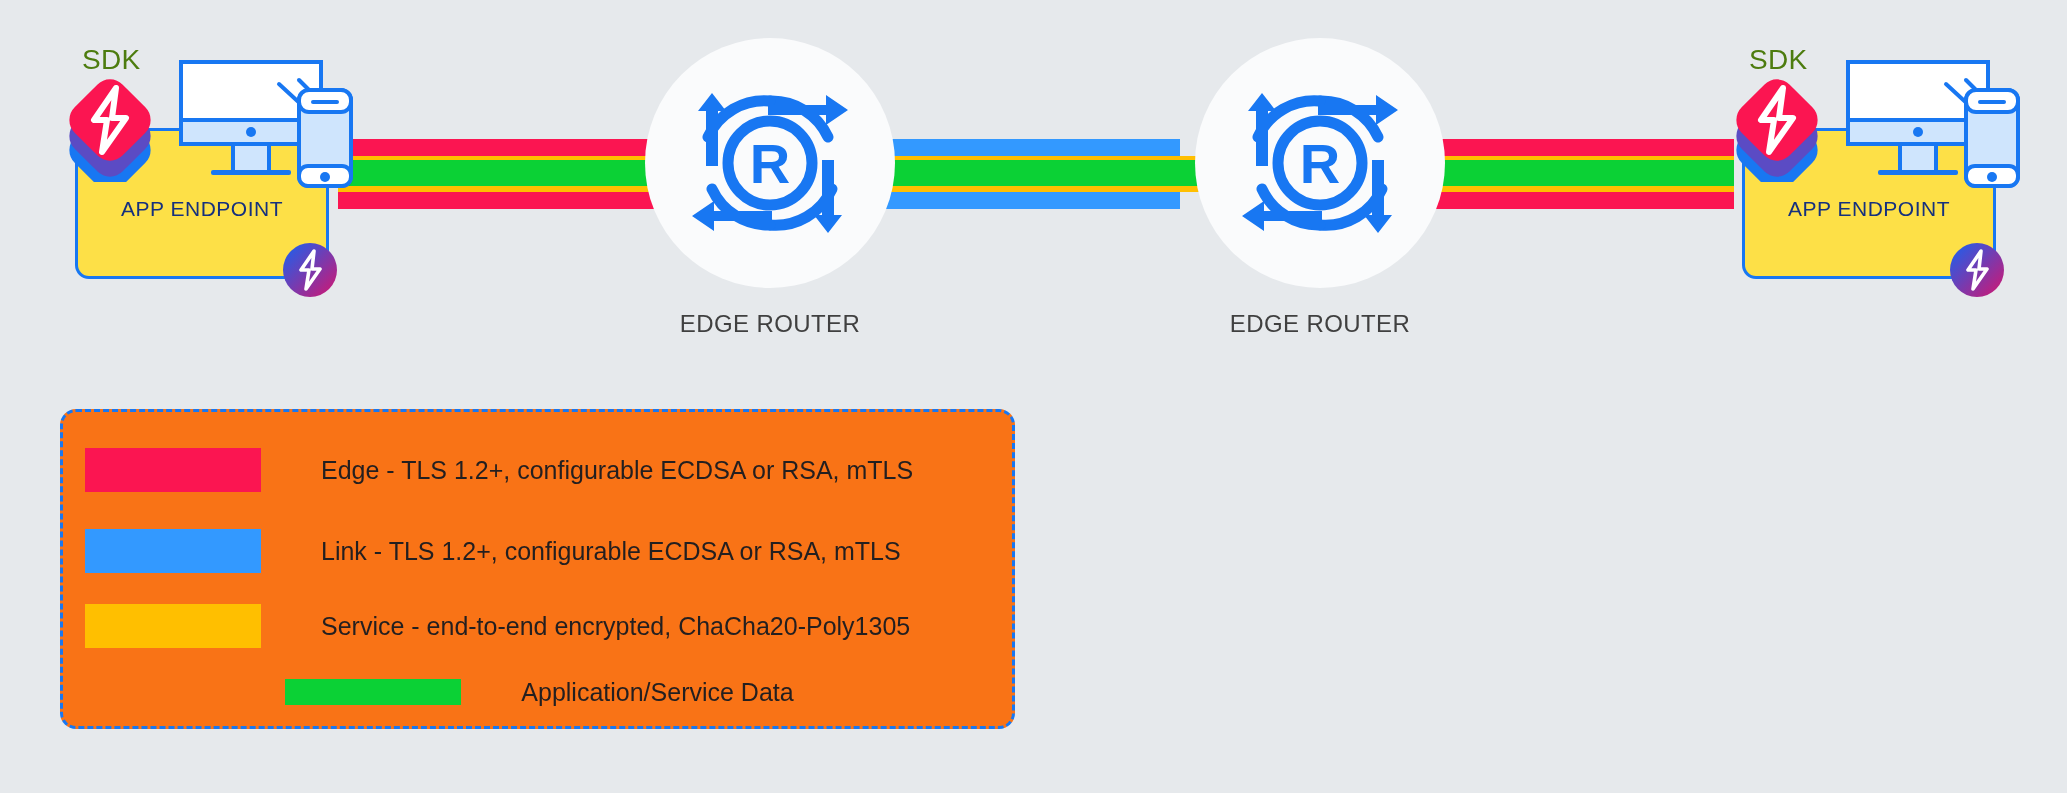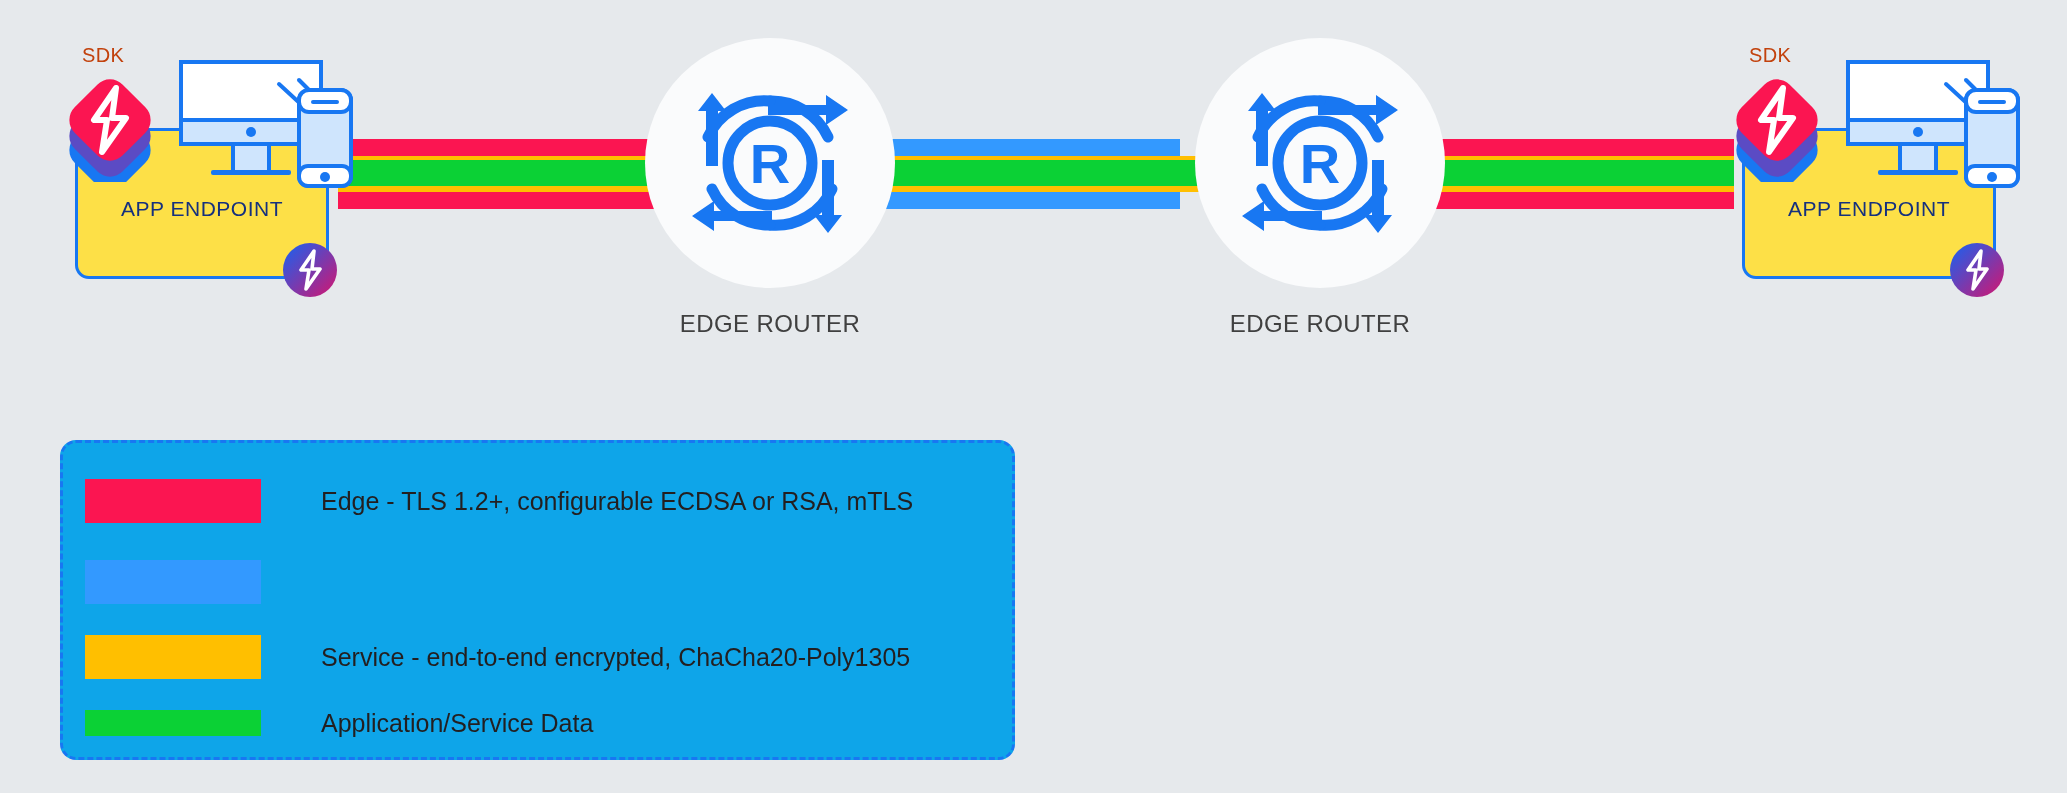--- a/index.html
+++ b/index.html
@@ -46,22 +46,22 @@
     top: 66px;
     text-align: center;
     color: #15307e;
     font-size: 21px;
     letter-spacing: 0.5px;
     white-space: nowrap;
   }
 
   .sdk-label {
     position: absolute;
-    color: #c2410c;
-    font-size: 20px;
+    color: #4d7c0f;
+    font-size: 28px;
     letter-spacing: 0.3px;
     z-index: 7;
   }
 
   .sdk-stack {
     position: absolute;
     width: 120px;
     height: 120px;
     z-index: 6;
   }
@@ -105,24 +105,24 @@
     color: #404040;
     font-size: 24px;
     letter-spacing: 0.4px;
     z-index: 5;
   }
 
   
   #legend {
     position: absolute;
     left: 60px;
-    top: 440px;
+    top: 409px;
     width: 955px;
     height: 320px;
-    background: #0ea5e9;
+    background: #f97316;
     border: 3px dashed #1877f2;
     border-radius: 16px;
     box-sizing: border-box;
     z-index: 5;
   }
   .legend-row {
     position: absolute;
     left: 22px;
     right: 18px;
     height: 56px;
@@ -317,25 +317,26 @@
 
 <div id="legend">
 
   <div class="legend-row" style="top:30px;">
     <div class="legend-swatch" style="background:#fb1551;"></div>
     <div class="legend-text">Edge - TLS 1.2+, configurable ECDSA or RSA, mTLS</div>
   </div>
 
   <div class="legend-row" style="top:111px;">
     <div class="legend-swatch" style="background:#3399ff;"></div>
+    <div class="legend-text">Link - TLS 1.2+, configurable ECDSA or RSA, mTLS</div>
   </div>
 
   <div class="legend-row" style="top:186px;">
     <div class="legend-swatch" style="background:#ffbf00;"></div>
     <div class="legend-text">Service - end-to-end encrypted, ChaCha20-Poly1305</div>
   </div>
 
-  <div class="legend-row" style="top:252px;">
+  <div class="legend-row" style="top:252px;justify-content:center;">
     <div class="legend-swatch slim" style="background:#0bd135;"></div>
     <div class="legend-text">Application/Service Data</div>
   </div>
 
 </div>
 
 </body></html>

